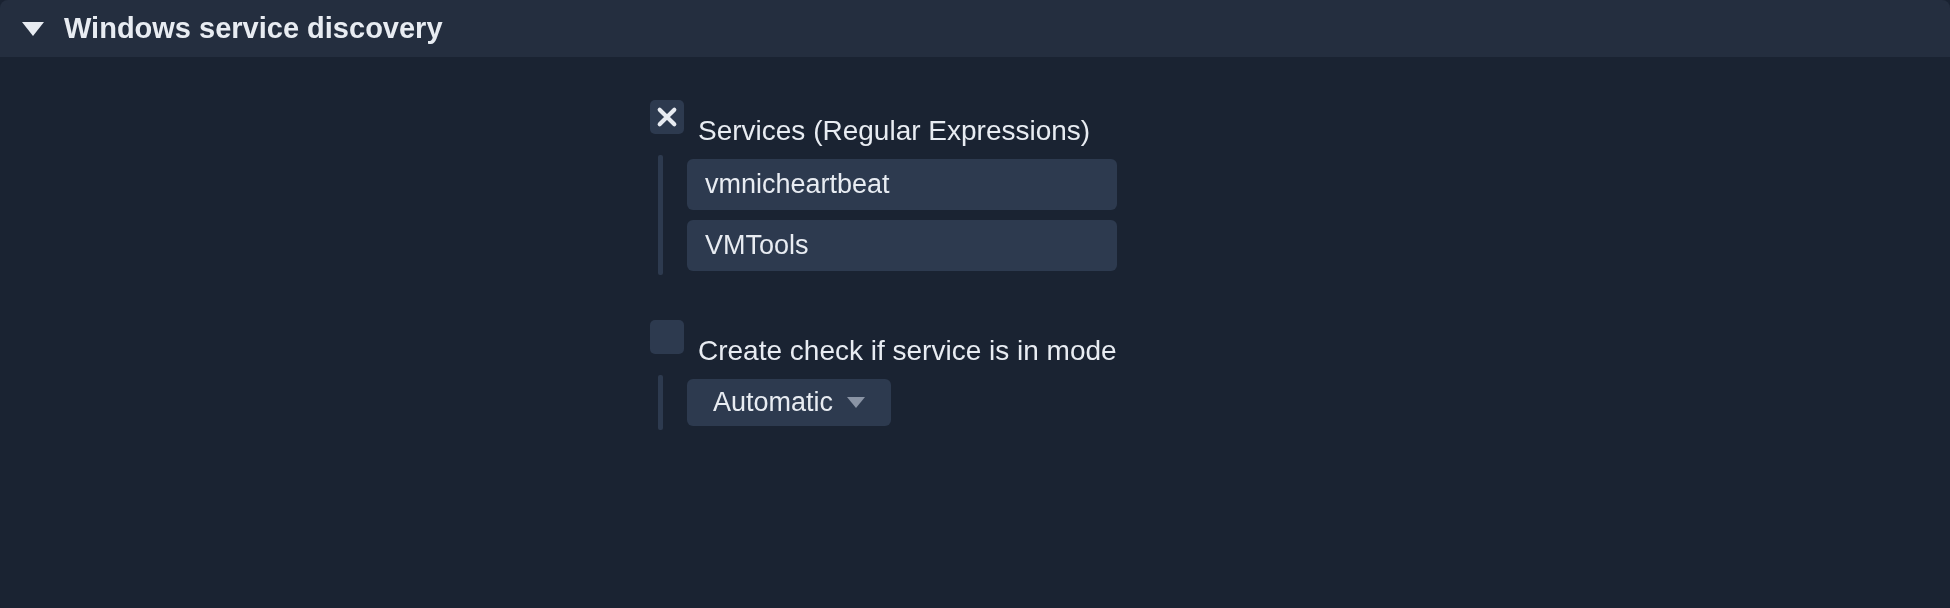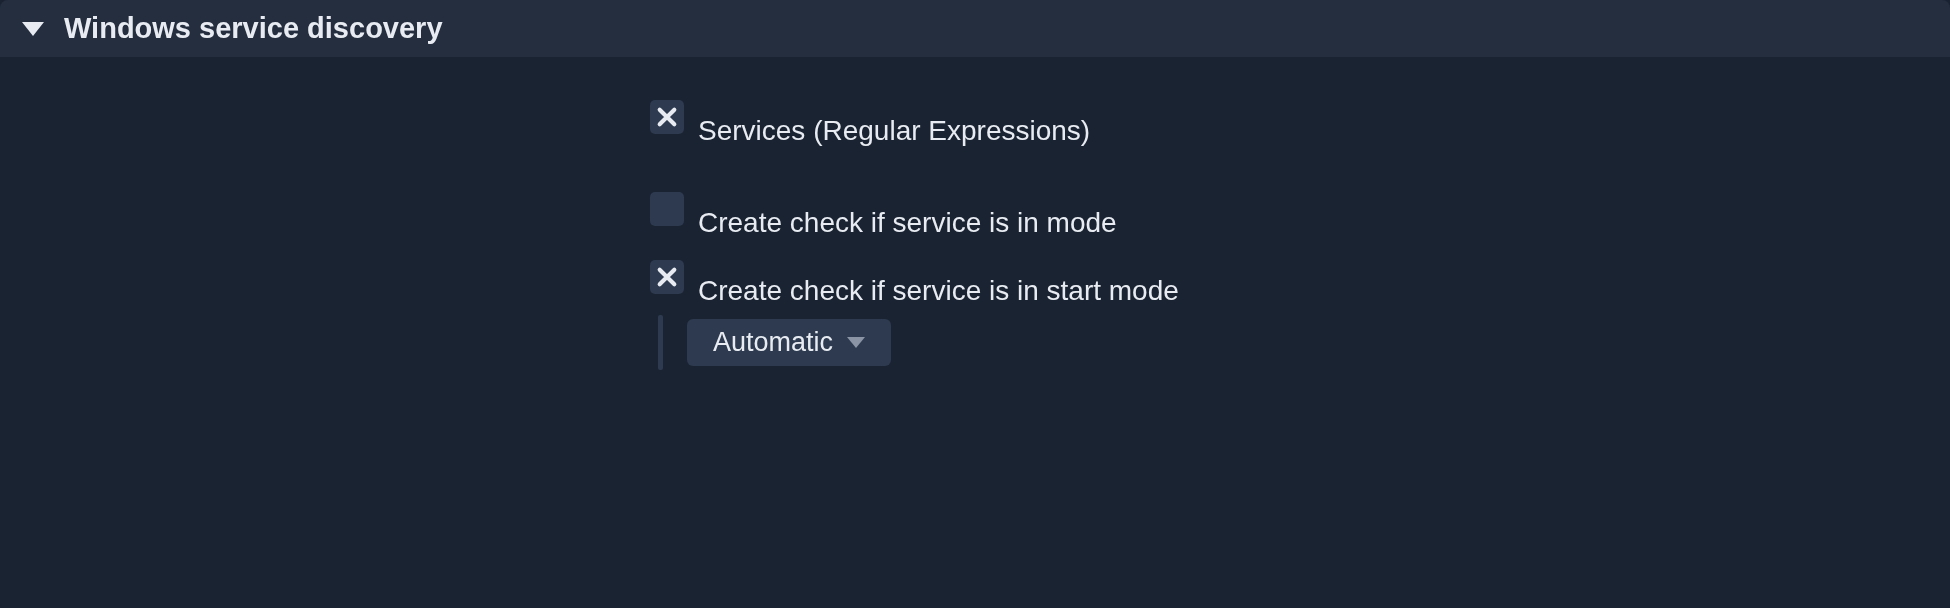--- a/index.html
+++ b/index.html
@@ -138,36 +138,35 @@
   <div class="panel-body">
 
     <div class="option-row">
       <div class="checkbox checked">
         <svg viewBox="0 0 24 24">
           <path d="M4 4 L20 20 M20 4 L4 20" stroke="#e8ecf2" stroke-width="4.5" stroke-linecap="round"></path>
         </svg>
       </div>
       <div class="option-label">Services (Regular Expressions)</div>
     </div>
+    <div class="sub-block">
+      <div class="vbar"></div>
+      <div class="sub-content">
+        <input class="text-input" type="text" value="vmnicheartbeat" style="">
+        <input class="text-input" type="text" value="VMTools" style="">
+      </div>
+    </div>
 
     <div class="option-row spaced-top">
       <div class="checkbox">
         
       </div>
       <div class="option-label">Create check if service is in mode</div>
     </div>
 
-    <div class="option-row">
-      <div class="checkbox checked">
-        <svg viewBox="0 0 24 24">
-          <path d="M4 4 L20 20 M20 4 L4 20" stroke="#e8ecf2" stroke-width="4.5" stroke-linecap="round"></path>
-        </svg>
-      </div>
-      <div class="option-label">Create check if service is in start mode</div>
-    </div>
     <div class="sub-block">
       <div class="vbar"></div>
       <div class="sub-content">
         <div class="dropdown">
           <span>Automatic</span>
           <span class="dropdown-caret"></span>
         </div>
       </div>
     </div>
 

